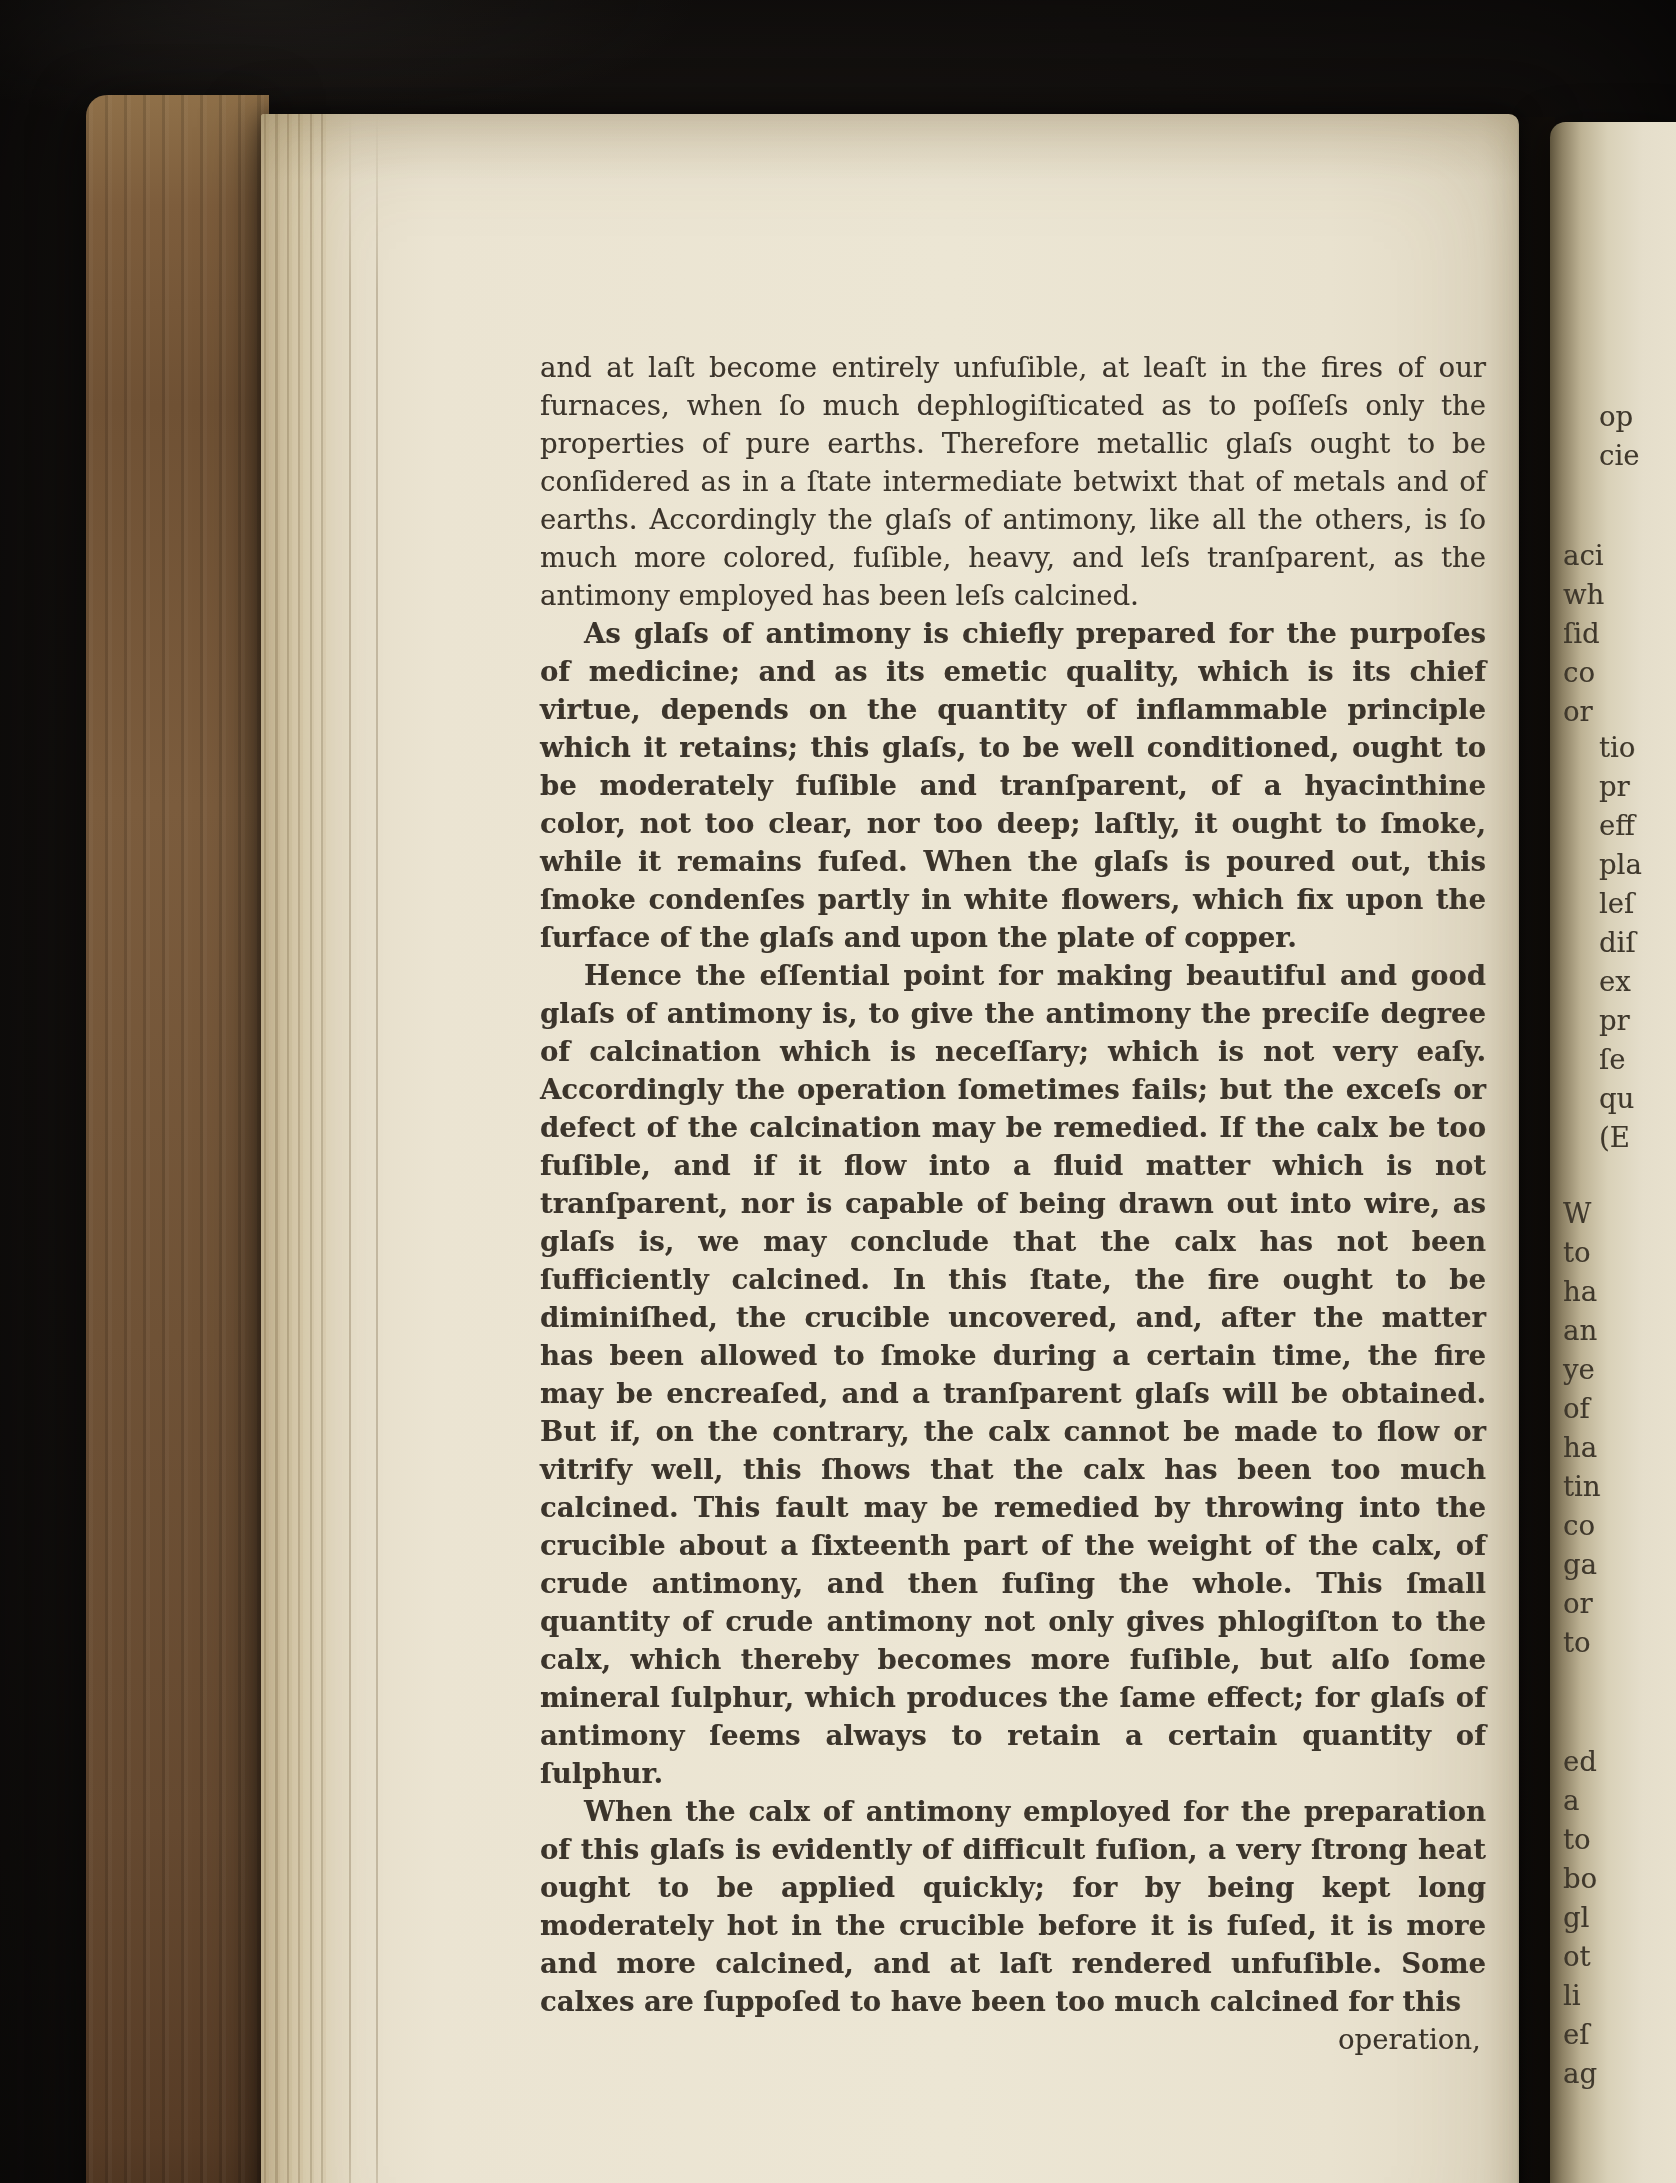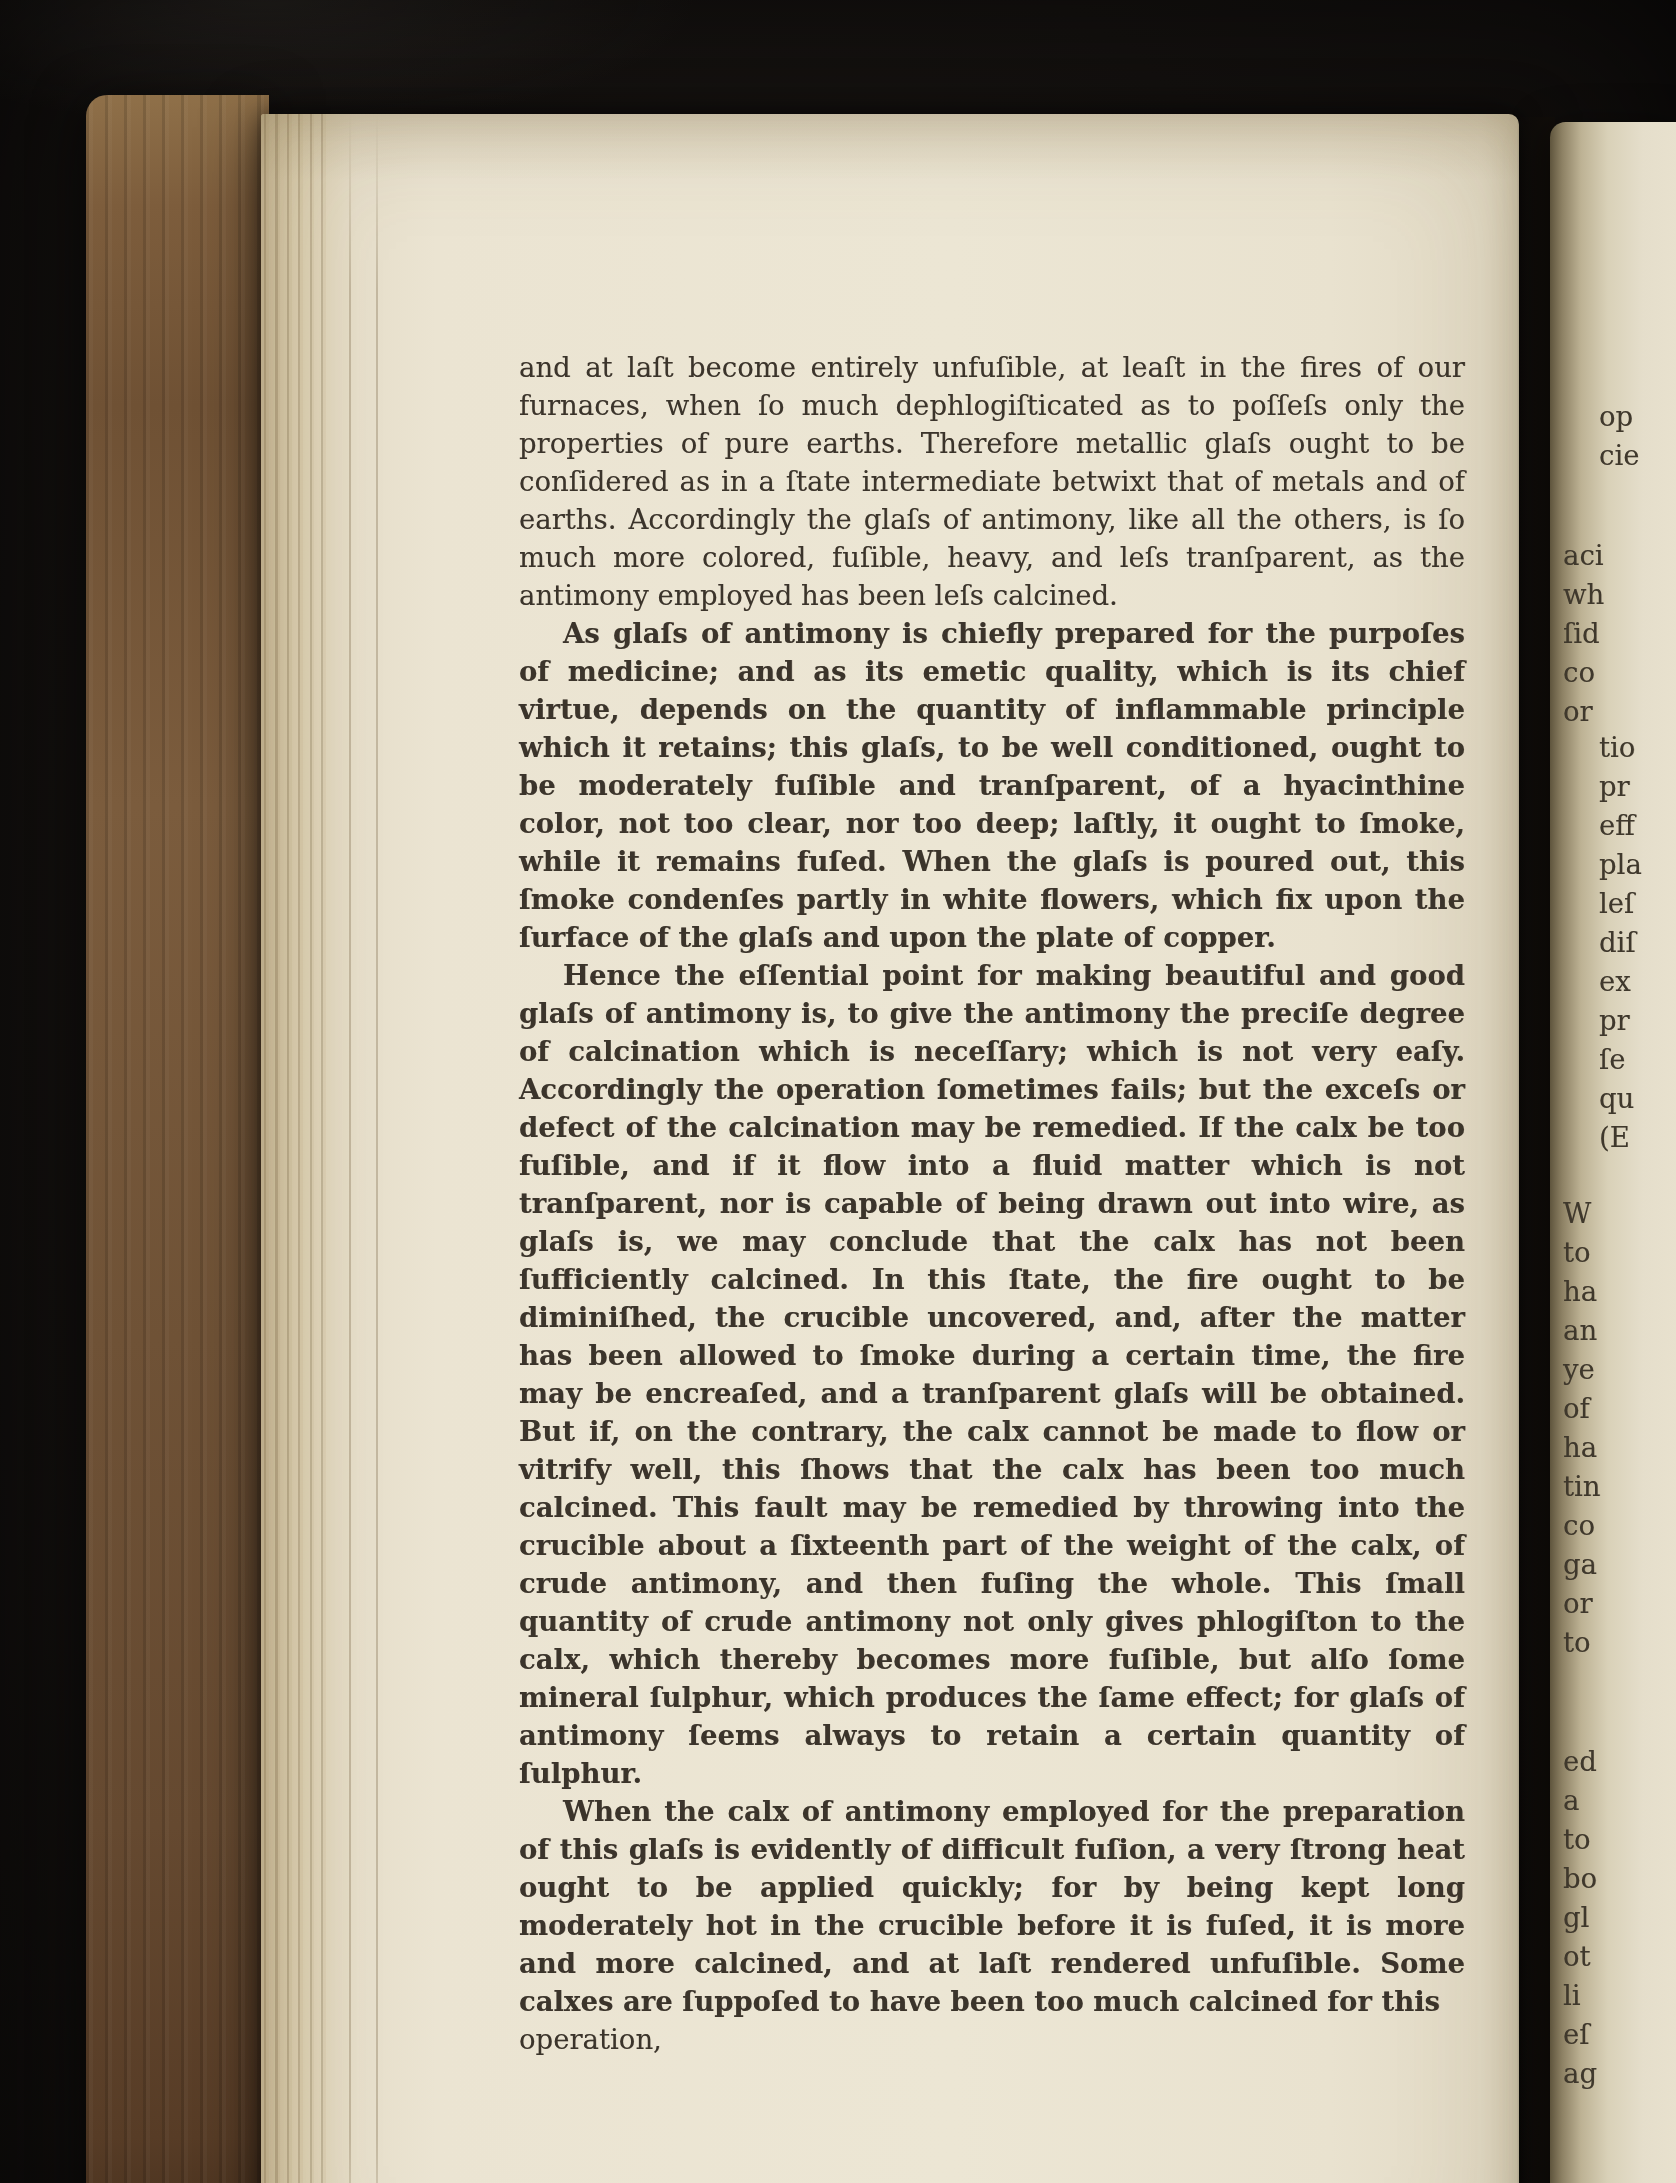--- a/index.html
+++ b/index.html
@@ -67,30 +67,31 @@
     position: absolute;
     left: 263px; top: 191px; width: 946px;
     text-align: center;
     font-size: 32px;
     letter-spacing: 5.2px;
     color: #383129;
     text-shadow: 0.3px 0.4px 0.3px rgba(58,48,36,0.35);
   }
   .text-body {
     position: absolute;
-    left: 258px; top: 234px; width: 946px;
+    left: 279px; top: 234px; width: 946px;
     font-size: 27.5px;
     line-height: 38px;
     text-align: justify;
     color: #3b342b;
     text-shadow: 0.3px 0.4px 0.3px rgba(58,48,36,0.32);
   }
   .text-body p { margin: 0; }
   .text-body p.indent { text-indent: 44px; font-weight: bold; }
   .catchword {
+    text-align: right;
     padding-right: 5.2px;
   }
 
   
   .page-gap {
     position: absolute;
     left: 1517px; top: 117px;
     width: 38px; height: 2189px;
     background: linear-gradient(90deg, rgba(15,12,9,0) 0%, rgba(15,12,9,0.85) 45%, rgba(17,13,9,0.95) 100%);
   }

